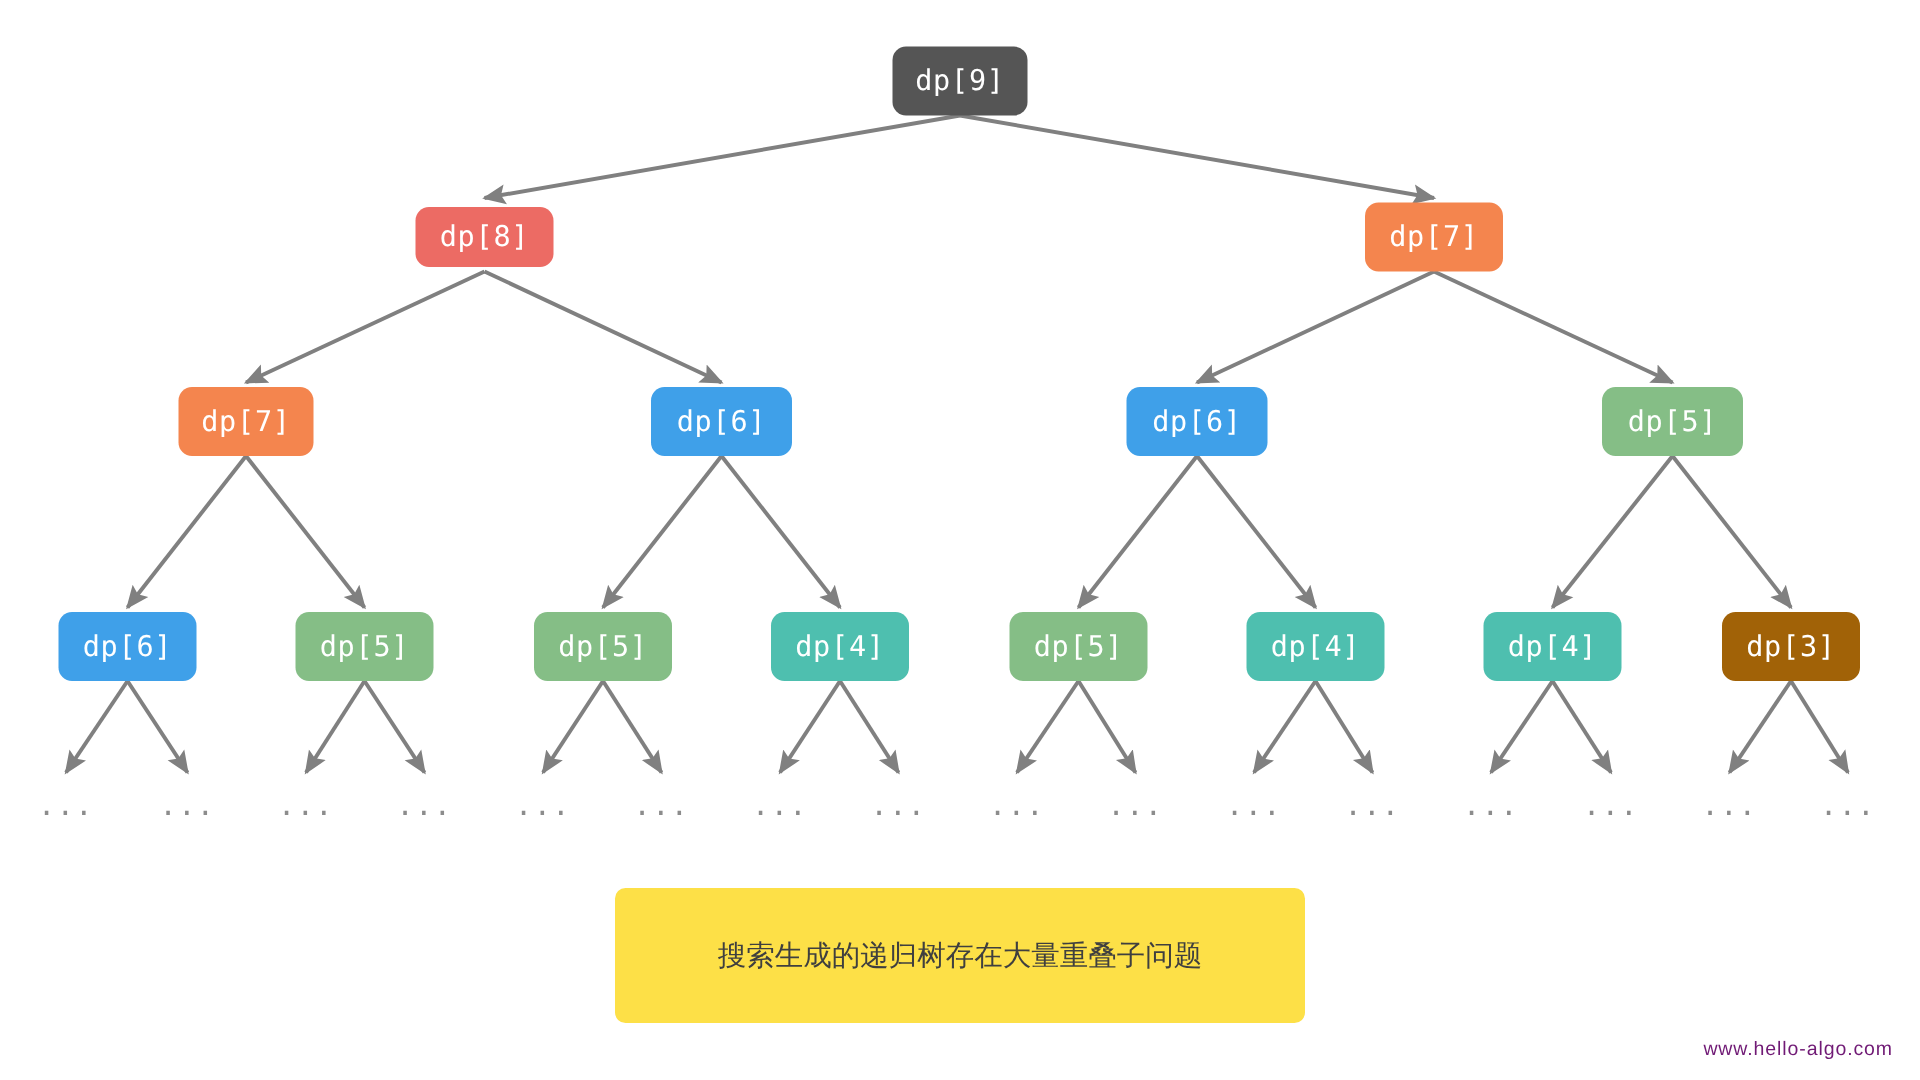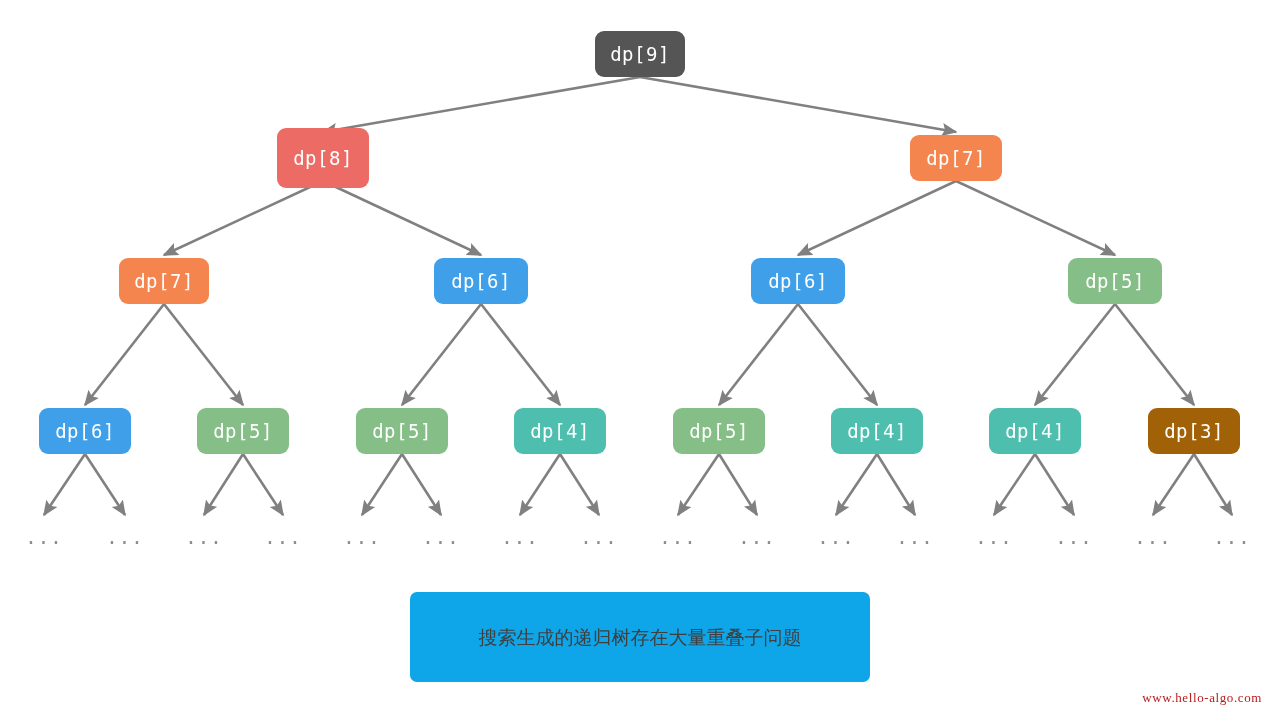--- a/index.html
+++ b/index.html
@@ -56,21 +56,21 @@
     letter-spacing: 1px;
     white-space: nowrap;
   }
 
   #caption-box {
     position: absolute;
     left: 410px;
     top: 592px;
     width: 460px;
     height: 90px;
-    background: #0ea5e9;
+    background: #fde047;
     border-radius: 7px;
     display: flex;
     flex-direction: column;
     align-items: center;
     justify-content: center;
     gap: 4px;
   }
   .caption-line {
     color: #3f3f3f;
     font-family: "DejaVu Sans", sans-serif;
@@ -82,22 +82,22 @@
     font-size: 13px;
     font-weight: bold;
     vertical-align: super;
     line-height: 0;
   }
 
   #watermark {
     position: absolute;
     right: 18px;
     bottom: 14px;
-    color: #b91c1c;
-    font-family: Liberation Serif, serif;
+    color: #701a75;
+    font-family: Liberation Sans, sans-serif;
     font-size: 13px;
     letter-spacing: 0.6px;
     white-space: nowrap;
   }
 </style>
 </head>
 <body>
 
 <div id="canvas">
 
@@ -140,21 +140,21 @@
         <line x1="1035" y1="454" x2="1074" y2="515" stroke="#808080" stroke-width="2.6" marker-end="url(#arrowhead)"></line>
         <line x1="1194" y1="454" x2="1153" y2="515" stroke="#808080" stroke-width="2.6" marker-end="url(#arrowhead)"></line>
         <line x1="1194" y1="454" x2="1232" y2="515" stroke="#808080" stroke-width="2.6" marker-end="url(#arrowhead)"></line>
       </g>
   </svg>
 
   <div id="nodes-group">
       <div class="node" style="left: 640px; top: 54px; width: 90px; height: 46px; background: rgb(85, 85, 85);">
         <span>dp[9]</span>
       </div>
-      <div class="node" style="left: 323px; top: 158px; width: 92px; height: 60px; background: rgb(236, 107, 100);">
+      <div class="node" style="left: 323px; top: 158px; width: 92px; height: 40px; background: rgb(236, 107, 100);">
         <span>dp[8]</span>
       </div>
       <div class="node" style="left: 956px; top: 158px; width: 92px; height: 46px; background: rgb(244, 133, 78);">
         <span>dp[7]</span>
       </div>
       <div class="node" style="left: 164px; top: 281px; width: 90px; height: 46px; background: rgb(244, 133, 78);">
         <span>dp[7]</span>
       </div>
       <div class="node" style="left: 481px; top: 281px; width: 94px; height: 46px; background: rgb(63, 160, 233);">
         <span>dp[6]</span>

